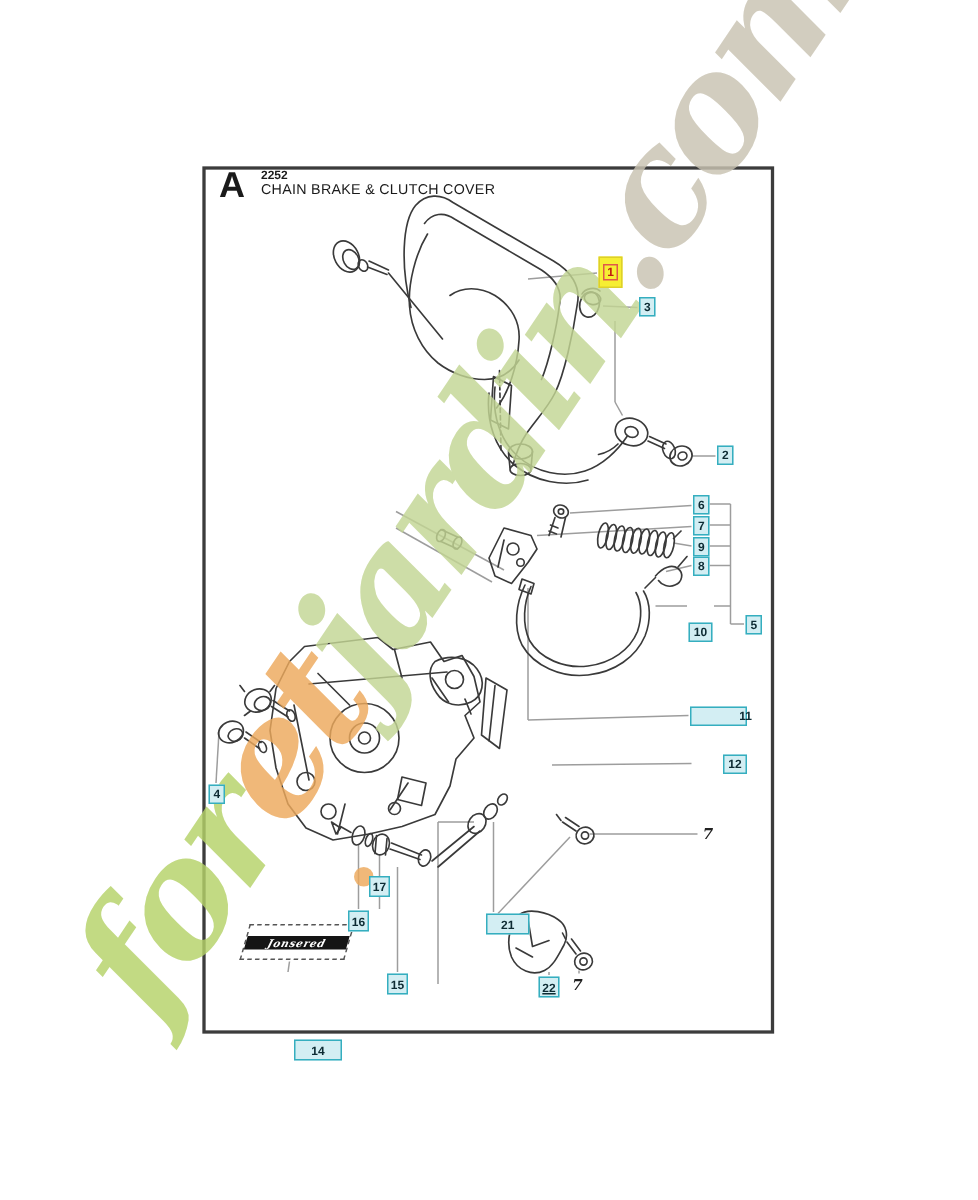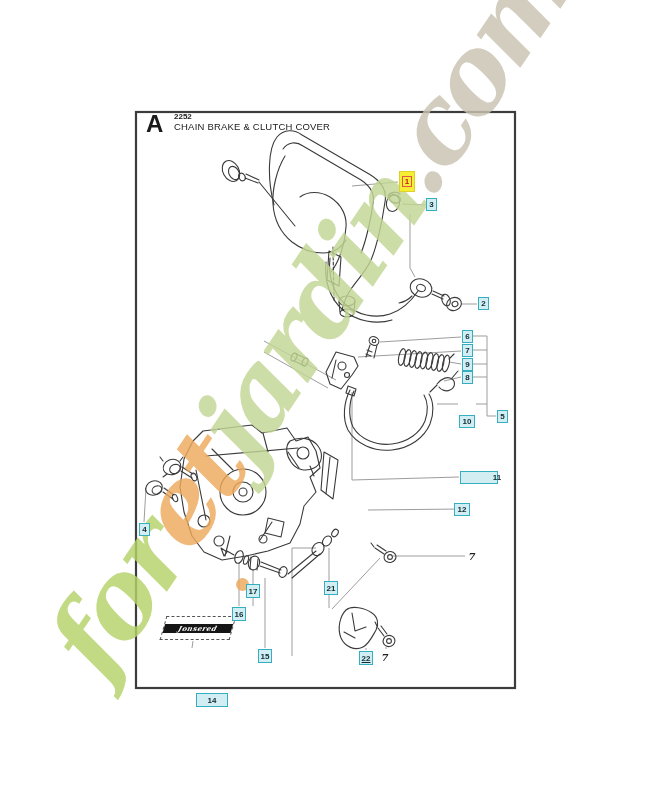--- a/index.html
+++ b/index.html
@@ -247,25 +247,25 @@
       </span>
       <span class="callout callout--normal" style="left: 426px; top: 198px; width: 11px; height: 13px;">3</span>
       <span class="callout callout--normal" style="left: 478px; top: 297px; width: 11px; height: 13px;">2</span>
       <span class="callout callout--normal" style="left: 462px; top: 330px; width: 11px; height: 13px;">6</span>
       <span class="callout callout--normal" style="left: 462px; top: 344px; width: 11px; height: 13px;">7</span>
       <span class="callout callout--normal" style="left: 462px; top: 358px; width: 11px; height: 13px;">9</span>
       <span class="callout callout--normal" style="left: 462px; top: 371px; width: 11px; height: 13px;">8</span>
       <span class="callout callout--normal" style="left: 459px; top: 398px; width: 16px; height: 13px; margin-top: 17px;">10</span>
       <span class="callout callout--normal" style="left: 497px; top: 410px; width: 11px; height: 13px;">5</span>
       <span class="callout callout--normal" style="left: 460px; top: 471px; width: 16px; height: 13px; padding-left: 36px;">11</span>
-      <span class="callout callout--normal" style="left: 454px; top: 503px; width: 16px; height: 13px;">12</span>
+      <span class="callout callout--normal" style="left: 482px; top: 503px; width: 16px; height: 13px;">12</span>
       <span class="callout callout--normal" style="left: 139px; top: 523px; width: 11px; height: 13px;">4</span>
       <span class="callout callout--plain" style="left: 466px; top: 549px; width: 12px; height: 14px;">7</span>
       <span class="callout callout--normal" style="left: 232px; top: 607px; width: 14px; height: 14px;">16</span>
       <span class="callout callout--normal" style="left: 246px; top: 584px; width: 14px; height: 14px;">17</span>
-      <span class="callout callout--normal" style="left: 324px; top: 581px; width: 14px; height: 14px; text-align: right;">21</span>
+      <span class="callout callout--normal" style="left: 324px; top: 609px; width: 29px; height: 14px; text-align: right;">21</span>
       <span class="callout callout--normal" style="left: 196px; top: 649px; width: 32px; height: 14px; margin-top: 44px;">14</span>
       <span class="callout callout--normal" style="left: 258px; top: 649px; width: 14px; height: 14px;">15</span>
       <span class="callout callout--normal" style="left: 359px; top: 651px; width: 14px; height: 14px; text-decoration: underline;">22</span>
       <span class="callout callout--plain" style="left: 379px; top: 650px; width: 12px; height: 14px;">7</span>
     </div>
 
 </div>
 
 </body></html>

